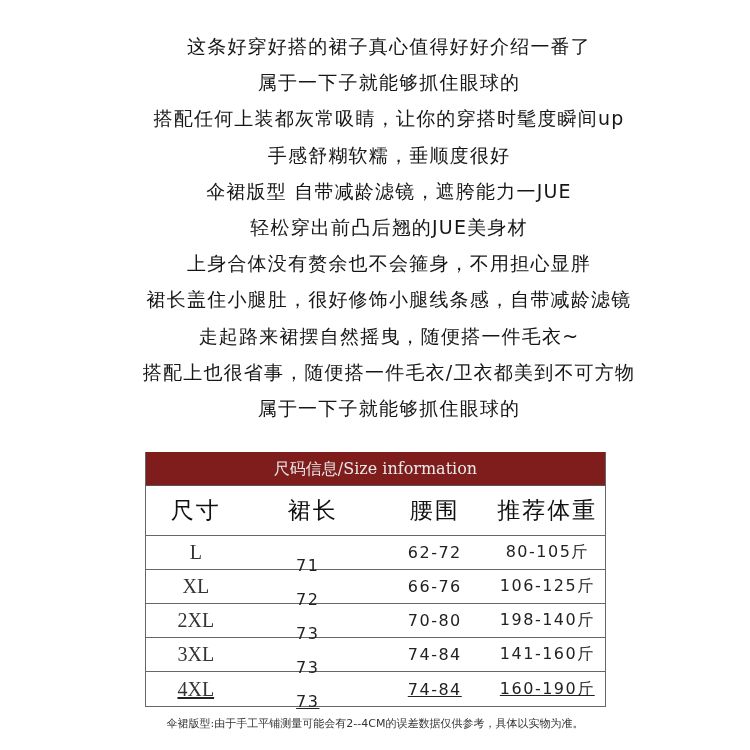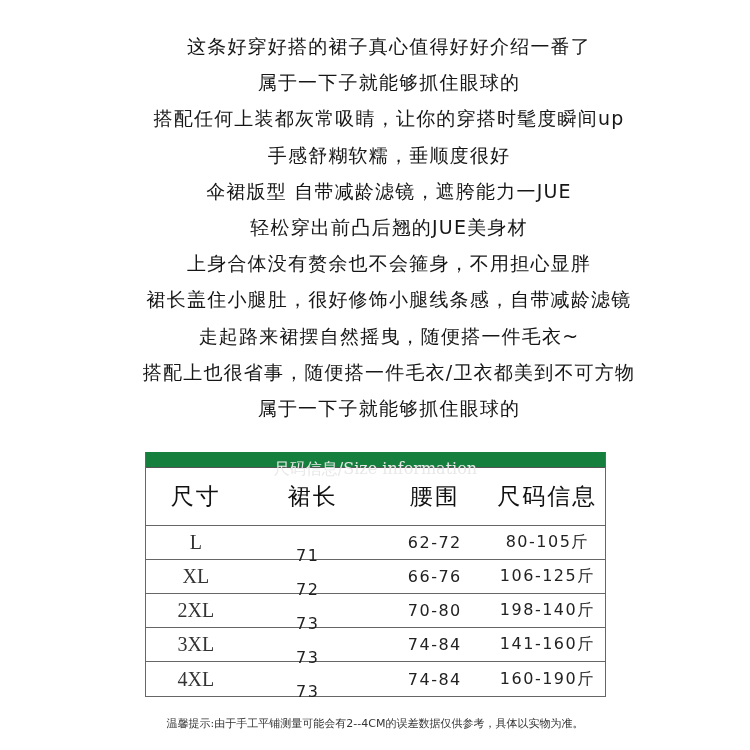--- a/index.html
+++ b/index.html
@@ -36,42 +36,43 @@
     .size-table {
       position: absolute;
       left: 145px;
       top: 452px;
       width: 461px;
       border: 1.5px solid #666;
       border-top: none;
       box-sizing: border-box;
     }
     .table-title {
-      height: 16px;
-      background: #15803d;
+      height: 34px;
+      background: #7f1d1d;
       color: #e8e8e8;
       font-family: "DejaVu Serif", "Liberation Serif", serif;
       font-size: 16px;
       line-height: 34px;
       text-align: center;
       border-bottom: 1.5px solid #555;
       box-sizing: border-box;
       letter-spacing: 0px;
     }
     .row {
       display: flex;
       box-sizing: border-box;
       border-bottom: 1.5px solid #666;
       align-items: center;
     }
     .row:last-child {
       border-bottom: none;
+      text-decoration: underline;
     }
     .row.head {
-      height: 58px;
+      height: 50px;
       font-size: 23px;
       color: #111;
       letter-spacing: 2px;
       align-items: center;
     }
     .row.body {
       height: 34px;
       font-size: 16px;
       letter-spacing: 1.5px;
       color: #222;
@@ -118,21 +119,21 @@
   <li>属于一下子就能够抓住眼球的</li>
 </ul>
 
 <div class="size-table">
   <div class="table-title">尺码信息/Size information</div>
 
   <div class="row head">
     <div class="cell c1">尺寸</div>
     <div class="cell c2">裙长</div>
     <div class="cell c3">腰围</div>
-    <div class="cell c4">尺码信息</div>
+    <div class="cell c4">推荐体重</div>
   </div>
 
   <div class="row body">
     <div class="cell c1">L</div>
     <div class="cell c2">71</div>
     <div class="cell c3">62-72</div>
     <div class="cell c4">80-105斤</div>
   </div>
   <div class="row body">
     <div class="cell c1">XL</div>
@@ -153,13 +154,13 @@
     <div class="cell c4">141-160斤</div>
   </div>
   <div class="row body">
     <div class="cell c1">4XL</div>
     <div class="cell c2">73</div>
     <div class="cell c3">74-84</div>
     <div class="cell c4">160-190斤</div>
   </div>
 </div>
 
-<div class="footnote">温馨提示:由于手工平铺测量可能会有2--4CM的误差数据仅供参考，具体以实物为准。</div>
+<div class="footnote">伞裙版型:由于手工平铺测量可能会有2--4CM的误差数据仅供参考，具体以实物为准。</div>
 
 </body></html>

